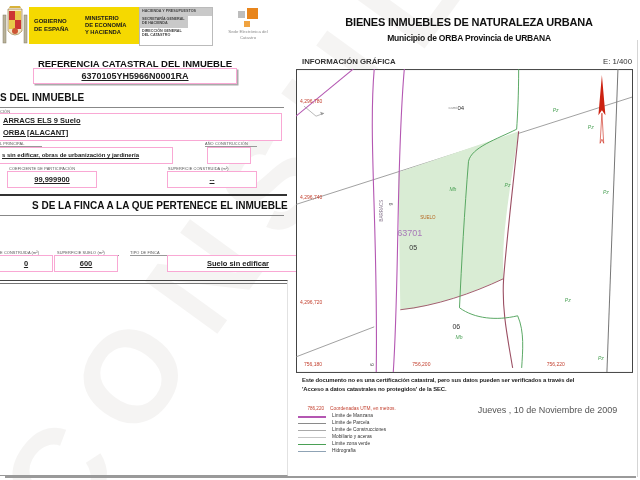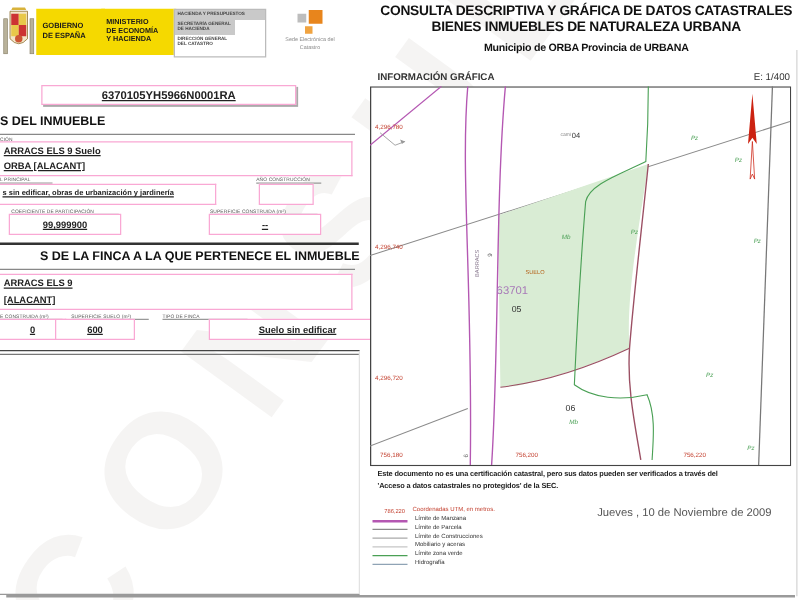--- a/index.html
+++ b/index.html
@@ -62,24 +62,24 @@
     <div class="deptrow gray" style="height:10px;width:44px;">SECRETARÍA GENERAL DE HACIENDA</div>
     <div class="deptrow" style="height:10px;width:40px;">DIRECCIÓN GENERAL DEL CATASTRO</div>
   </div>
   <svg class="abs" style="left:237px;top:8px;" width="22" height="20" viewBox="0 0 22 20">
     <rect x="1" y="3" width="7" height="7" fill="#bdbdbd"></rect>
     <rect x="10" y="0" width="11" height="11" fill="#e8851c"></rect>
     <rect x="7" y="13" width="6" height="6" fill="#f0a340"></rect>
   </svg>
   <div class="abs" style="left:220px;top:29px;width:56px;font-size:4.3px;color:#8a8a8a;text-align:center;line-height:1.3;">Sede Electrónica del Catastro</div>
 
-  <div class="title abs" style="left:300px;top:3px;width:338px;font-size:11px;">CONSULTA DESCRIPTIVA Y GRÁFICA DE DATOS CATASTRALES</div>
   <div class="title abs" style="left:300px;top:16px;width:338px;font-size:11px;">BIENES INMUEBLES DE NATURALEZA URBANA</div>
   <div class="title abs" style="left:300px;top:33px;width:338px;font-size:8.5px;">Municipio de ORBA Provincia de URBANA</div>
 
+  <div class="abs sect" style="left:18px;top:58px;width:234px;text-align:center;font-size:9.5px;">REFERENCIA CATASTRAL DEL INMUEBLE</div>
   <div class="abs fbox shadow" style="left:33px;top:68px;width:202px;height:14px;text-align:center;font-size:9px;font-weight:bold;line-height:14px;">6370105YH5966N0001RA</div>
 
   <div class="abs sect" style="left:0px;top:92px;font-size:10px;">S DEL INMUEBLE</div>
   <div class="abs sep" style="left:0px;top:107px;width:284px;"></div>
 
   <div class="abs tinylbl" style="left:0px;top:109px;width:16px;border-bottom:none;">CIÓN</div>
   <div class="abs fbox cutleft" style="left:0px;top:113px;width:281px;height:26px;">
     <div style="font-size:7.5px;font-weight:bold;padding:2px 0 0 3px;">ARRACS ELS 9 Suelo</div>
     <div style="font-size:7.5px;font-weight:bold;padding:3px 0 0 3px;">ORBA [ALACANT]</div>
   </div>
@@ -92,30 +92,26 @@
   <div class="abs tinylbl" style="left:9px;top:166px;width:86px;">COEFICIENTE DE PARTICIPACIÓN</div>
   <div class="abs fbox" style="left:7px;top:171px;width:88px;height:15px;font-size:7.5px;font-weight:bold;text-align:center;line-height:15px;">99,999900</div>
   <div class="abs tinylbl" style="left:168px;top:166px;width:86px;">SUPERFICIE CONSTRUIDA (m²)</div>
   <div class="abs fbox" style="left:167px;top:171px;width:88px;height:15px;font-size:7.5px;font-weight:bold;text-align:center;line-height:15px;">--</div>
 
   <div class="abs" style="left:0px;top:194px;width:287px;height:2px;background:#333;"></div>
 
   <div class="abs sect" style="left:0px;top:200px;font-size:10px;padding-left:32px;">S DE LA FINCA A LA QUE PERTENECE EL INMUEBLE</div>
   <div class="abs sep" style="left:0px;top:215px;width:284px;"></div>
 
-  <div class="abs fbox cutleft" style="left:0px;top:219px;width:281px;height:27px;">
-    <div style="font-size:7.5px;font-weight:bold;padding:2px 0 0 3px;">ARRACS ELS 9</div>
-    <div style="font-size:7.5px;font-weight:bold;padding:4px 0 0 3px;">[ALACANT]</div>
-  </div>
 
   <div class="abs tinylbl" style="left:0px;top:250px;width:50px;">E CONSTRUIDA (m²)</div>
   <div class="abs tinylbl" style="left:57px;top:250px;width:62px;">SUPERFICIE SUELO (m²)</div>
   <div class="abs tinylbl" style="left:130px;top:250px;width:68px;">TIPO DE FINCA</div>
   <div class="abs fbox cutleft" style="left:0px;top:255px;width:52px;height:15px;font-size:7.5px;font-weight:bold;text-align:center;line-height:15px;">0</div>
-  <div class="abs fbox" style="left:44px;top:255px;width:62px;height:15px;font-size:7.5px;font-weight:bold;text-align:center;line-height:15px;">600</div>
+  <div class="abs fbox" style="left:54px;top:255px;width:62px;height:15px;font-size:7.5px;font-weight:bold;text-align:center;line-height:15px;">600</div>
   <div class="abs fbox" style="left:130px;top:255px;width:140px;height:15px;font-size:7.5px;font-weight:bold;text-align:center;line-height:15px;margin-left:37px;">Suelo sin edificar</div>
 
   <div class="abs" style="left:0px;top:280px;width:287px;height:194px;border-top:1.5px solid #444;border-bottom:1px solid #999;border-right:1px solid #e2e2e2;">
     <div style="margin-top:1.5px;border-top:1px solid #777;"></div>
   </div>
 
   <div class="abs" style="left:302px;top:57px;font-size:7.8px;font-weight:bold;color:#333;">INFORMACIÓN GRÁFICA</div>
   <div class="abs" style="left:586px;top:57px;width:46px;text-align:right;font-size:7.8px;color:#333;">E: 1/400</div>
 
   <svg class="abs" style="left:296px;top:69px;" width="337" height="304" viewBox="0 0 336 303">

